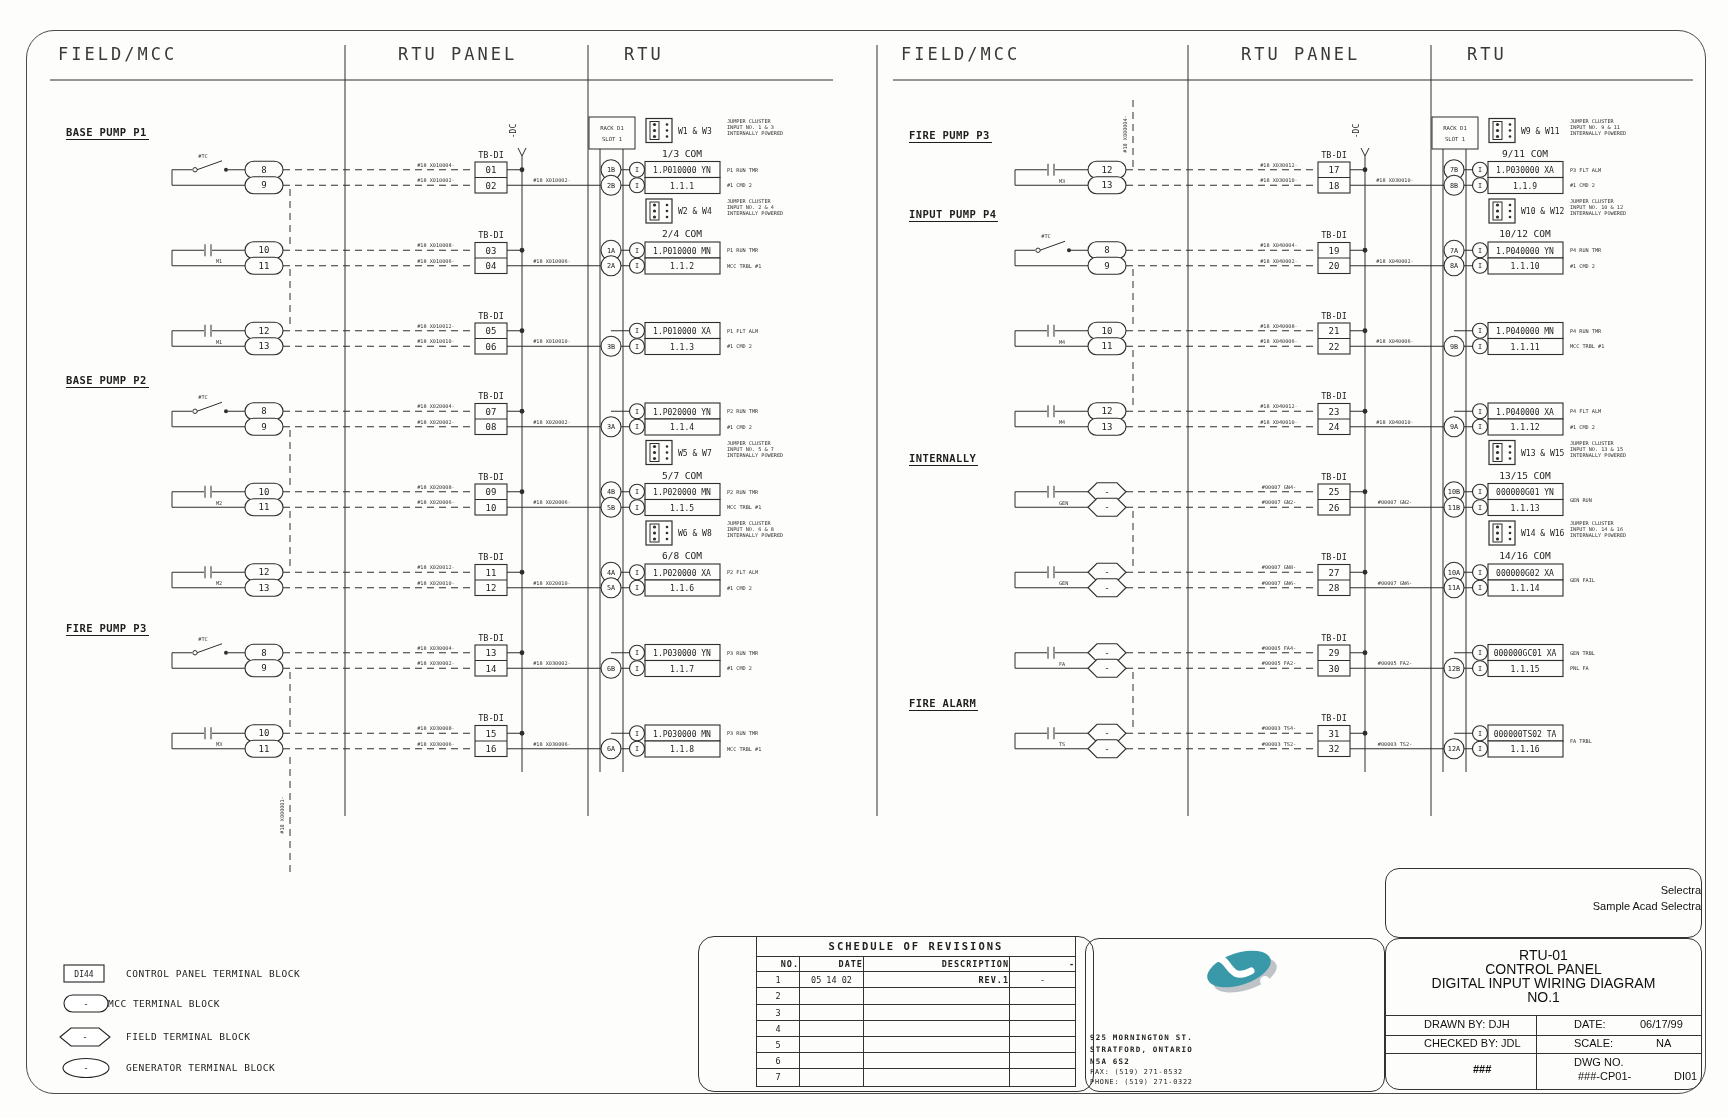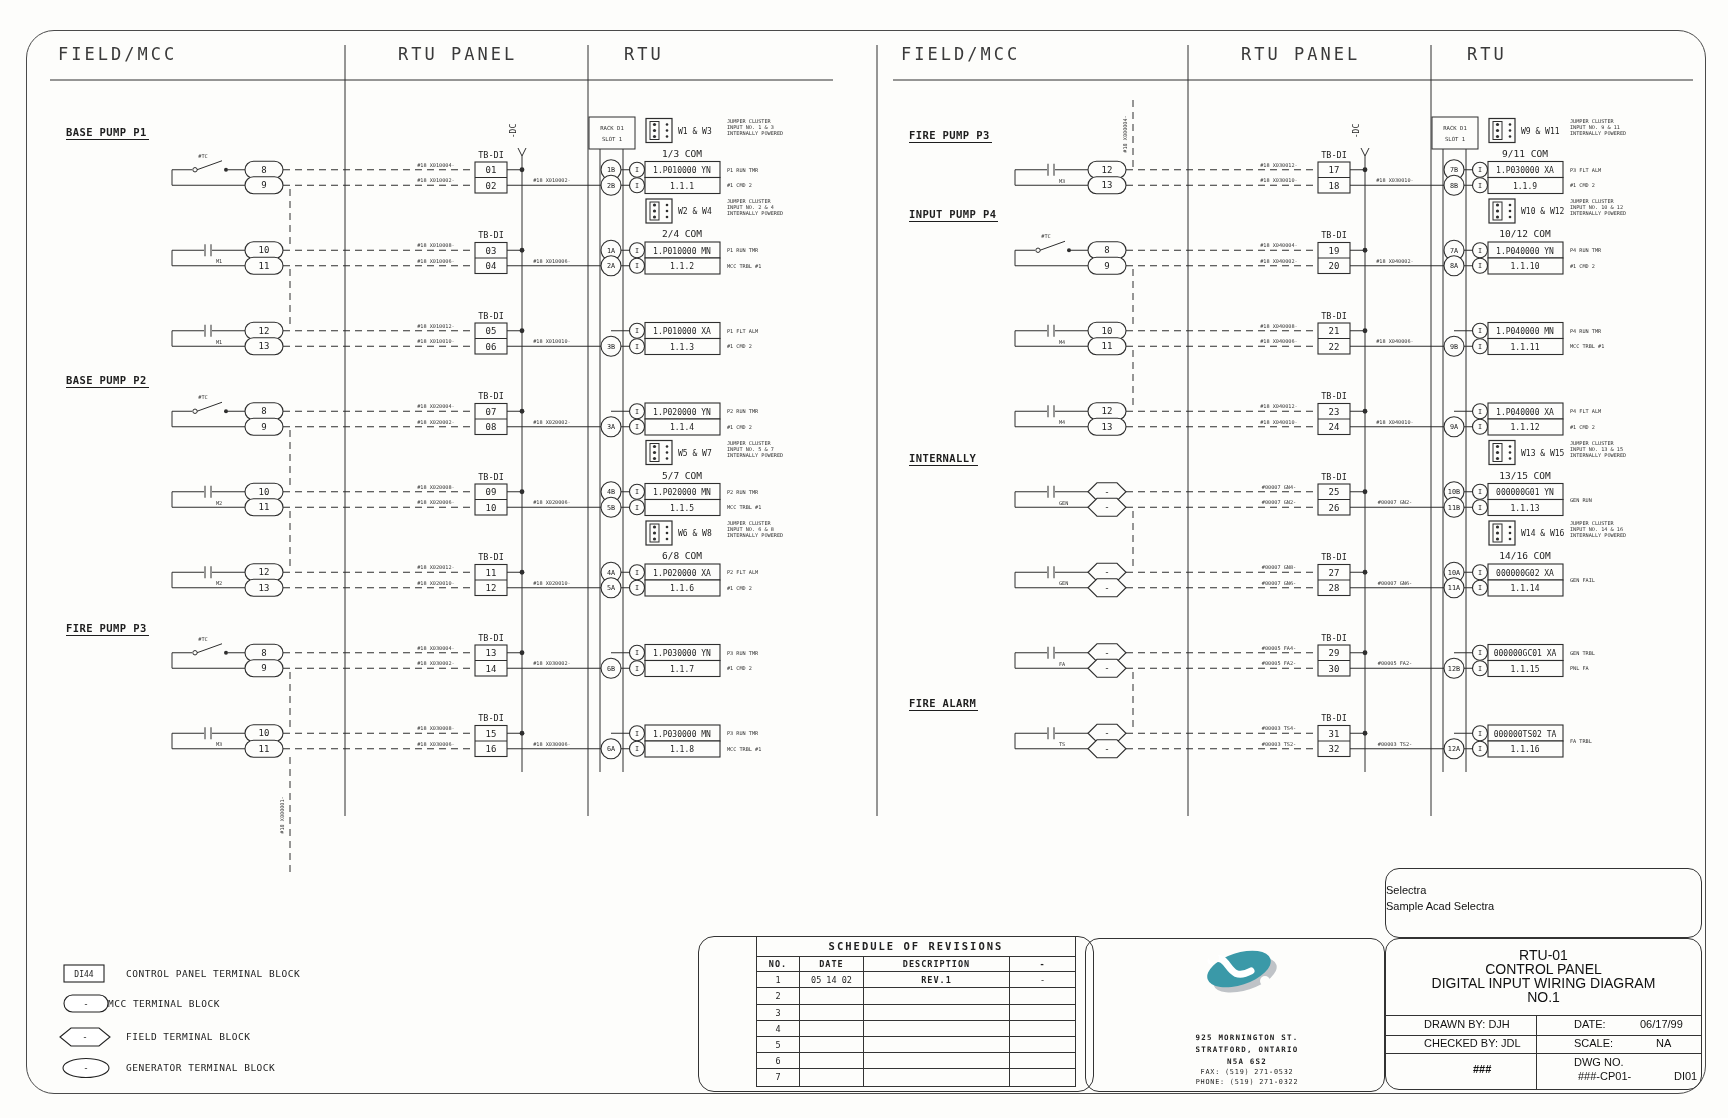--- a/index.html
+++ b/index.html
@@ -25,32 +25,32 @@
   #revisions{position:absolute;left:698px;top:936px;width:394px;height:154px;
              border:1.4px solid #333;border-radius:16px;}
   #rev-title{position:absolute;left:57px;top:0;width:318px;height:19px;line-height:19px;text-align:center;
              font-weight:700;font-size:10.5px;letter-spacing:2px;border:1px solid #333;border-top:none;}
   #rev-table{position:absolute;left:57px;top:19px;width:318px;border:1px solid #333;border-top:none;}
   .rev-row{display:flex;height:16.2px;}
   .rev-cell{border-right:1px solid #333;border-bottom:1px solid #333;box-sizing:border-box;
             font-size:8.5px;text-align:center;line-height:16px;overflow:hidden;}
   .rev-cell:last-child{border-right:none;}
   .rev-row:last-child .rev-cell{border-bottom:none;}
-  .rev-hdr{font-weight:700;letter-spacing:1px;}
+  .rev-hdr{font-weight:700;letter-spacing:1px;text-align:right;}
   
   #company{position:absolute;left:1085px;top:938px;width:298px;height:152px;border:1.4px solid #333;border-radius:14px;}
   #company-name{position:absolute;left:0;top:56px;width:100%;text-align:center;
                 font-family:"Liberation Sans",sans-serif;font-weight:700;font-size:24px;color:#111;}
-  .co-line{position:absolute;left:12px;width:100%;text-align:center;font-weight:700;
+  .co-line{position:absolute;left:4px;width:100%;font-weight:700;
            font-size:7.5px;letter-spacing:1.2px;color:#222;}
   .co-small{font-weight:400;font-size:6.8px;letter-spacing:.8px;}
   
   #tb-upper{position:absolute;left:1385px;top:868px;width:315px;height:68px;border:1.4px solid #333;border-radius:14px;
             font-family:"Liberation Sans",sans-serif;font-size:11px;color:#111;}
-  .tbu-line{position:absolute;left:0;width:100%;text-align:left;}
+  .tbu-line{position:absolute;left:0;width:100%;text-align:right;}
   #titleblock{position:absolute;left:1385px;top:938px;width:315px;height:150px;border:1.4px solid #333;border-radius:14px;
               font-family:"Liberation Sans",sans-serif;font-size:11px;color:#111;}
   .tbl-line{position:absolute;left:0;width:100%;text-align:center;font-size:14px;}
   .tb-hline{position:absolute;left:0;width:100%;border-top:1px solid #333;}
   .tb-vline{position:absolute;left:150px;top:76px;height:74px;border-left:1px solid #333;}
   .tb-cell{position:absolute;white-space:nowrap;padding-left:32px;}
 </style>
 </head>
 <body>
 

